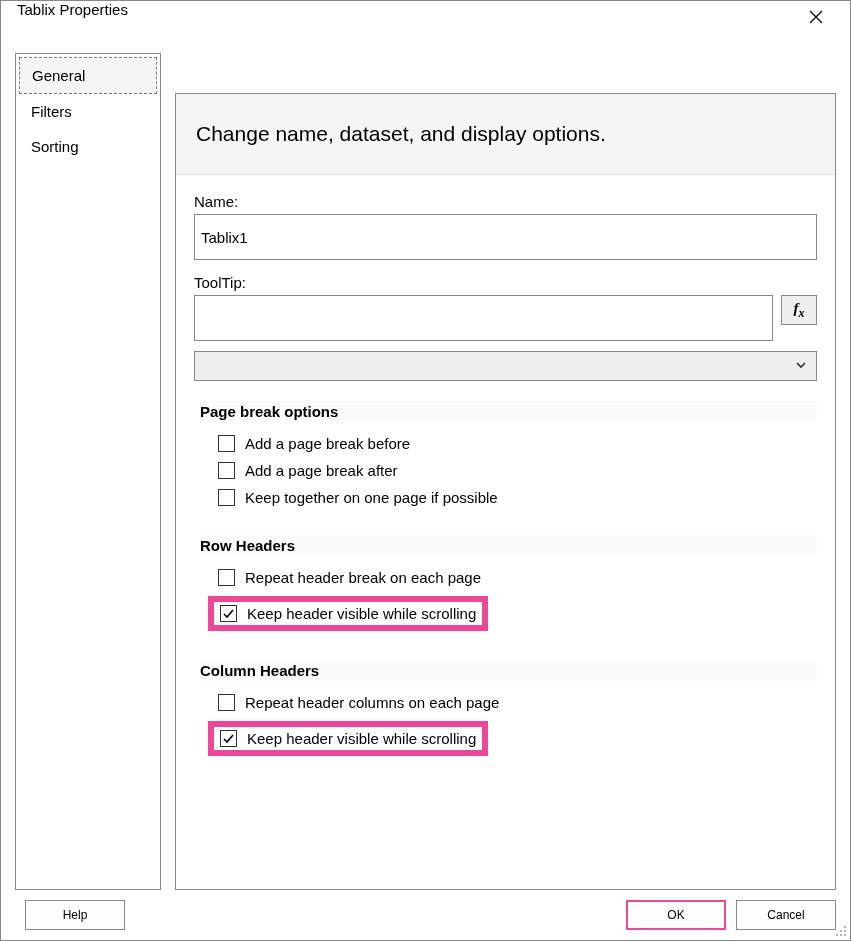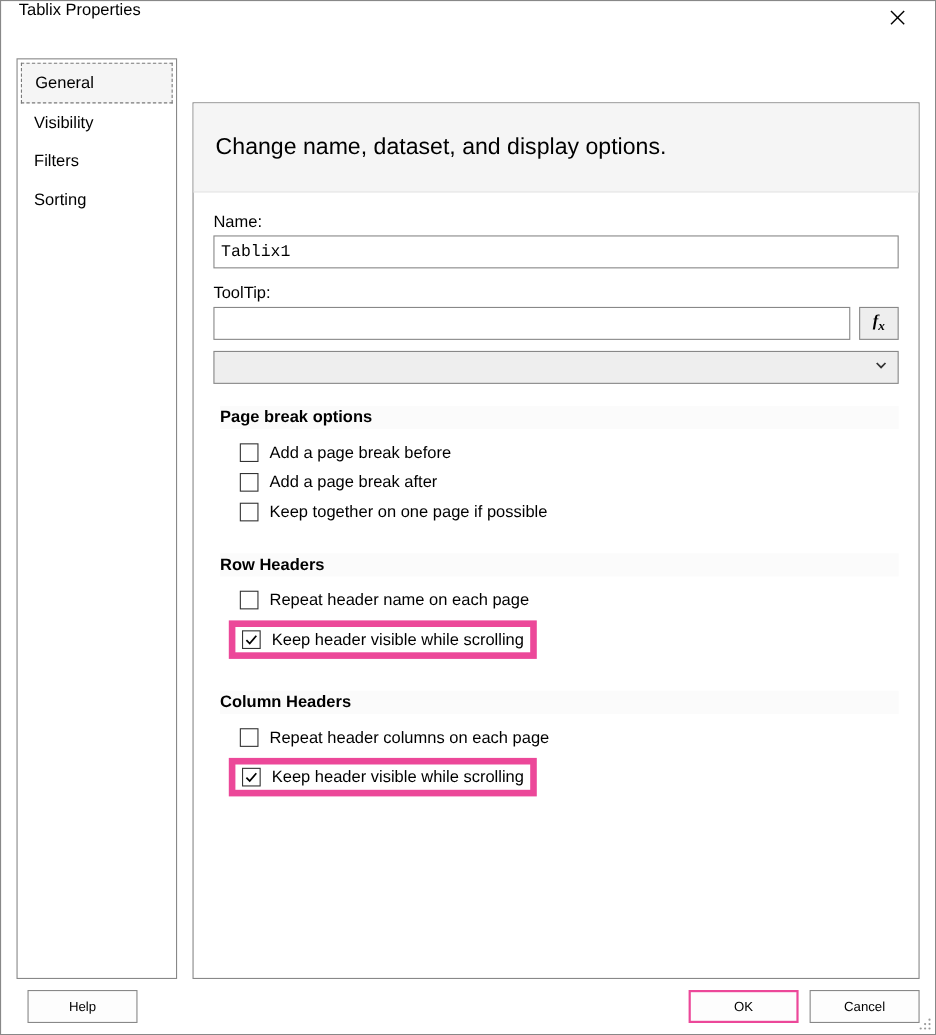--- a/index.html
+++ b/index.html
@@ -73,24 +73,24 @@
   .main-body {
     padding: 14px 18px 12px 18px;
     overflow:auto;
     flex:1;
   }
   .field-label {
     margin: 4px 0 4px 0;
   }
   .text-input {
     width: 100%;
-    height: 30px;
+    height: 46px;
     border: 1px solid #888;
     padding: 2px 6px;
-    font-family: Liberation Mono, monospace;
+    font-family: Liberation Sans, sans-serif;
     font-size: 15px;
     background:#fff;
   }
   .row-flex { display:flex; gap:8px; align-items:stretch; }
   .fx-btn {
     width: 36px; height:30px;
     border:1px solid #888;
     background:#eee;
     display:flex; align-items:center; justify-content:center;
     font-style: italic;
@@ -183,23 +183,20 @@
     </div>
   </div>
 
   <div class="body">
 
     <div class="sidebar">
       <div class="sidebar-item selected">
         <span>General</span>
       </div>
       <div class="sidebar-item">
-        <span>Visibility</span>
-      </div>
-      <div class="sidebar-item">
         <span>Filters</span>
       </div>
       <div class="sidebar-item">
         <span>Sorting</span>
       </div>
     </div>
 
     <div class="main">
       <div class="main-header">Change name, dataset, and display options.</div>
 
@@ -243,21 +240,21 @@
         <div class="check-row">
           <span class="checkbox"></span>
           <span>Keep together on one page if possible</span>
         </div>
 
         
         <div class="section-title">Row Headers</div>
 
         <div class="check-row">
           <span class="checkbox"></span>
-          <span>Repeat header name on each page</span>
+          <span>Repeat header break on each page</span>
         </div>
         <div class="check-row" style="padding-left:0">
           <span class="hl">
             <span class="checkbox checked">
                 <svg viewBox="0 0 13 13">
                   <polyline points="2,7 5,10 11,3" fill="none" stroke="#000" stroke-width="1.6"></polyline>
                 </svg>
               </span>
             <span>Keep header visible while scrolling</span>
           </span>

